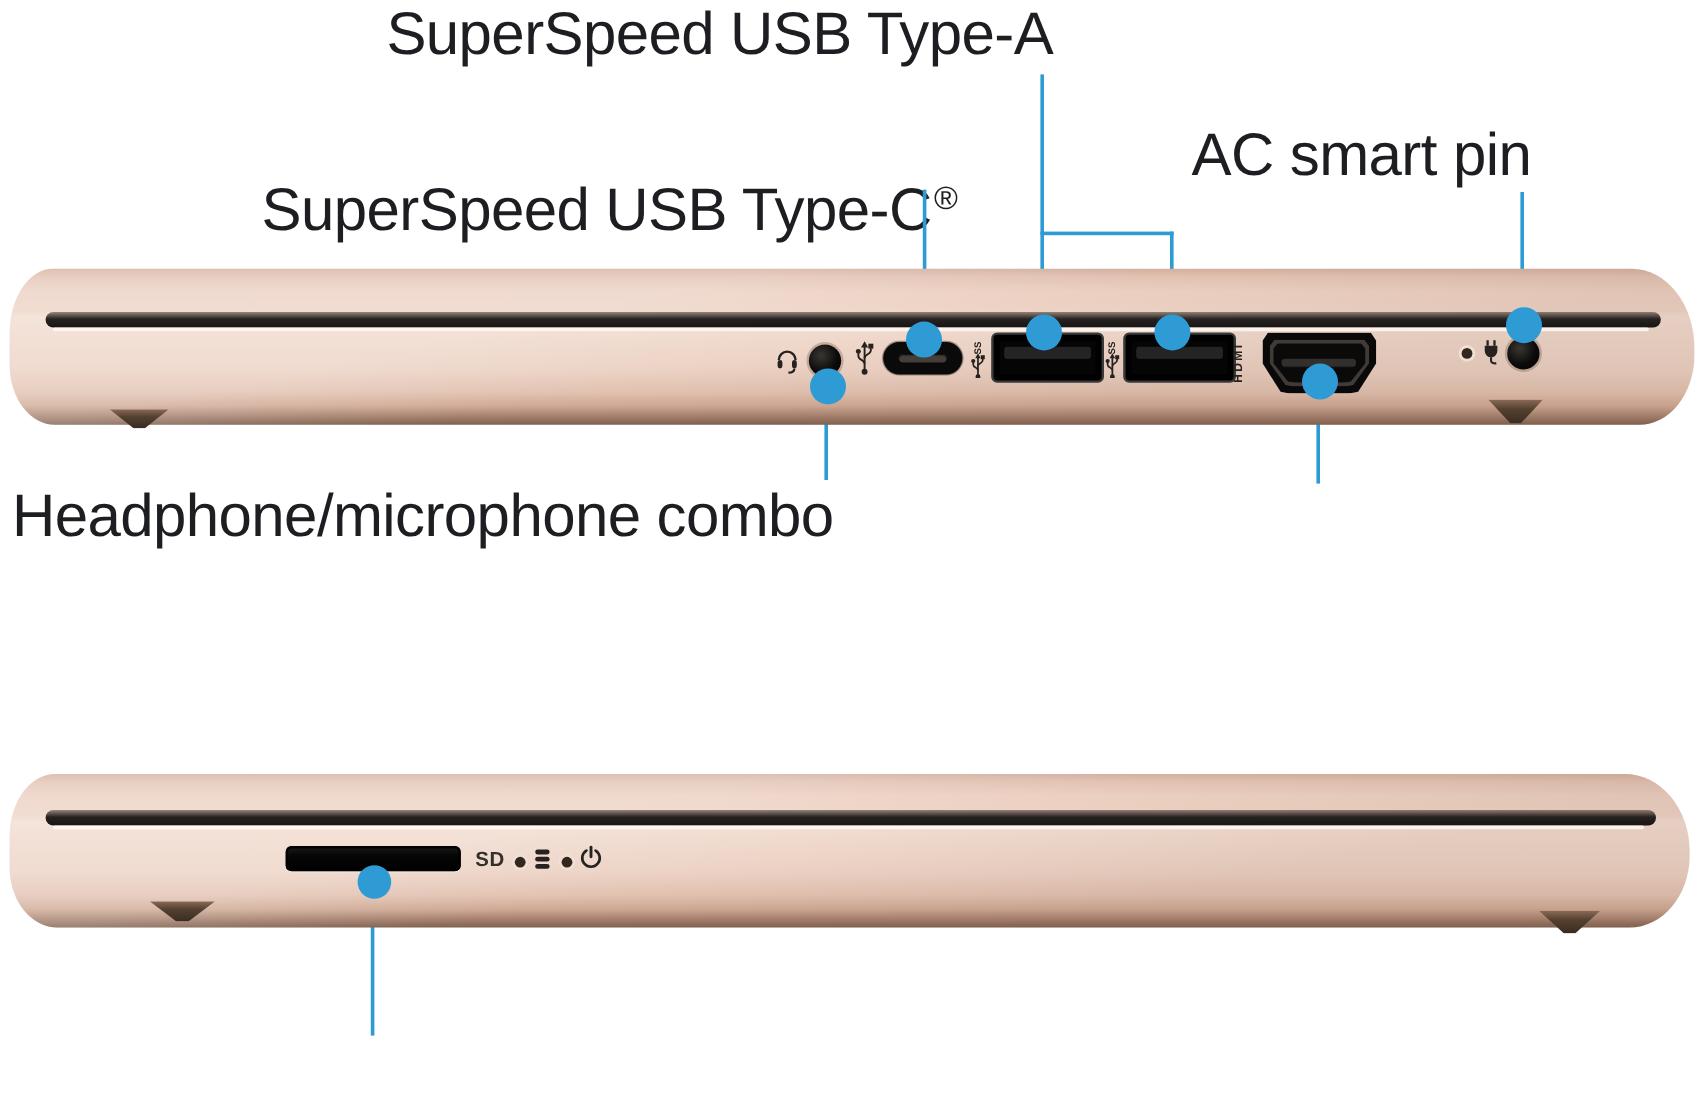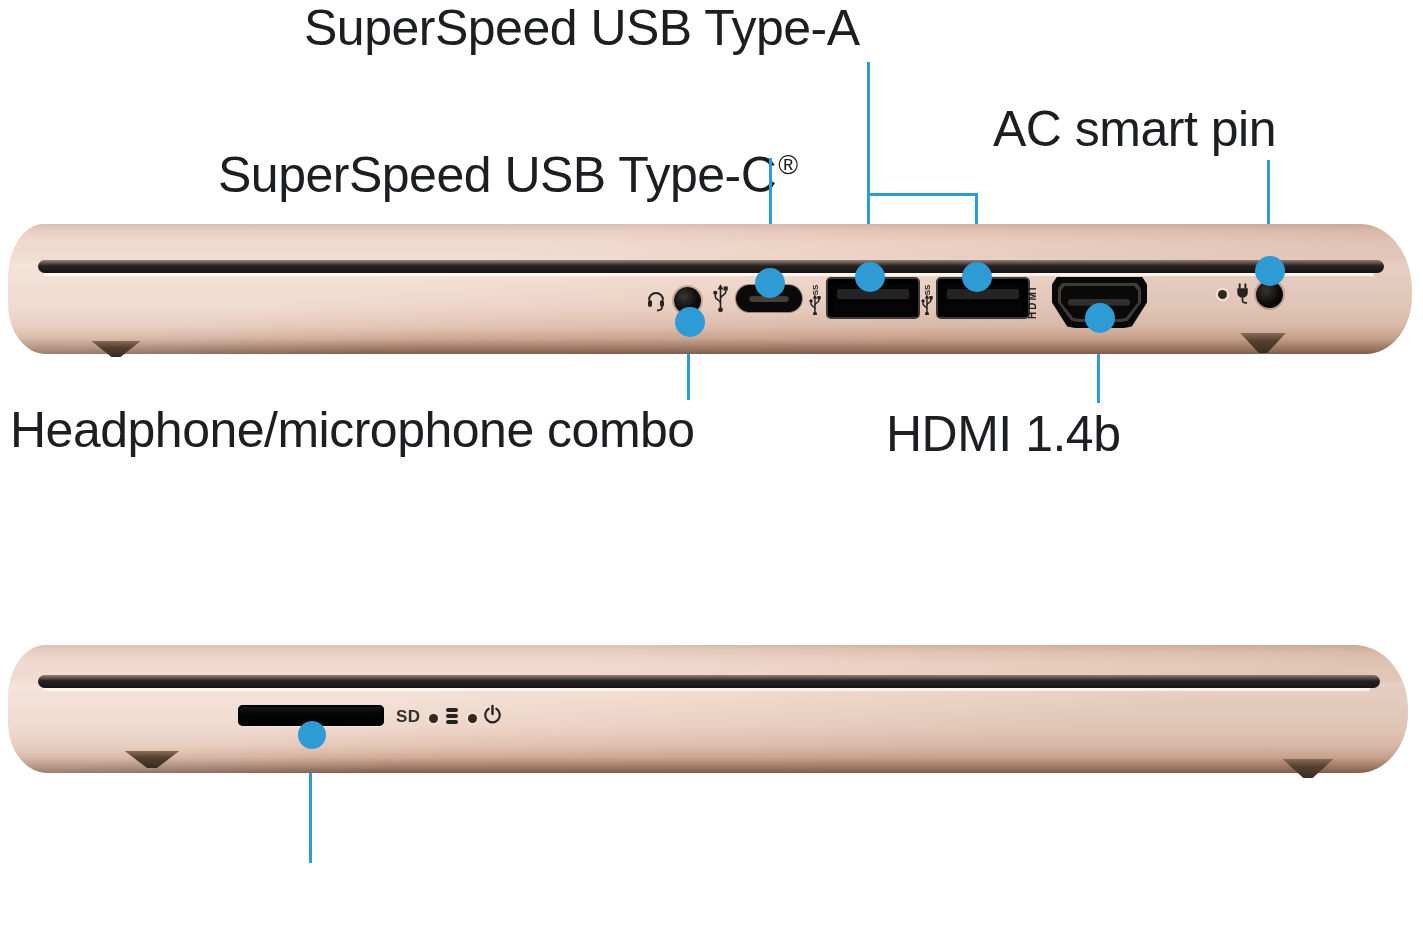--- a/index.html
+++ b/index.html
@@ -6,21 +6,21 @@
   .stage{
     position:relative;width:1423px;height:929px;background:#ffffff;overflow:hidden;
     font-family:"Liberation Sans",sans-serif;
   }
   
   .lbl{
     position:absolute;color:#1d1e22;font-size:50px;line-height:1.08;
     letter-spacing:-0.5px;white-space:nowrap;font-weight:400;
   }
   .lbl .reg{font-size:27px;vertical-align:18px;margin-left:2px;}
-  .pos-usb-a{left:304px;top:1px;text-align:center;}
+  .pos-usb-a{left:322px;top:1px;text-align:center;}
   .pos-usb-c{left:218px;top:100px;margin-top:48px;}
   .pos-ac{left:993px;top:102px;}
   .pos-headphone{left:10px;top:403px;}
   .pos-hdmi{left:886px;top:407px;}
   .pos-sd{left:280px;top:862px;}
 
   
   .line{position:absolute;background:#2f9bd5;}
   .ln-a-main{left:867px;top:62px;width:3px;height:216px;}
   .ln-a-h{left:867px;top:193px;width:111px;height:3px;}
@@ -155,21 +155,20 @@
 </style>
 </head>
 <body>
 
 <div class="stage">
 
   <div class="lbl pos-usb-a">SuperSpeed USB Type-A</div>
   <div class="lbl pos-usb-c"><span>SuperSpeed USB Type-C</span><span class="reg">®</span></div>
   <div class="lbl pos-headphone">Headphone/microphone combo</div>
   <div class="lbl pos-ac">AC smart pin</div>
-  <div class="lbl pos-hdmi">HDMI 1.4b</div>
 
   <div class="line ln-a-main"></div>
   <div class="line ln-a-h"></div>
   <div class="line ln-a-2"></div>
   <div class="line ln-c"></div>
   <div class="line ln-ac"></div>
   <div class="line ln-hp"></div>
   <div class="line ln-hdmi"></div>
   <div class="line ln-sd"></div>
 

